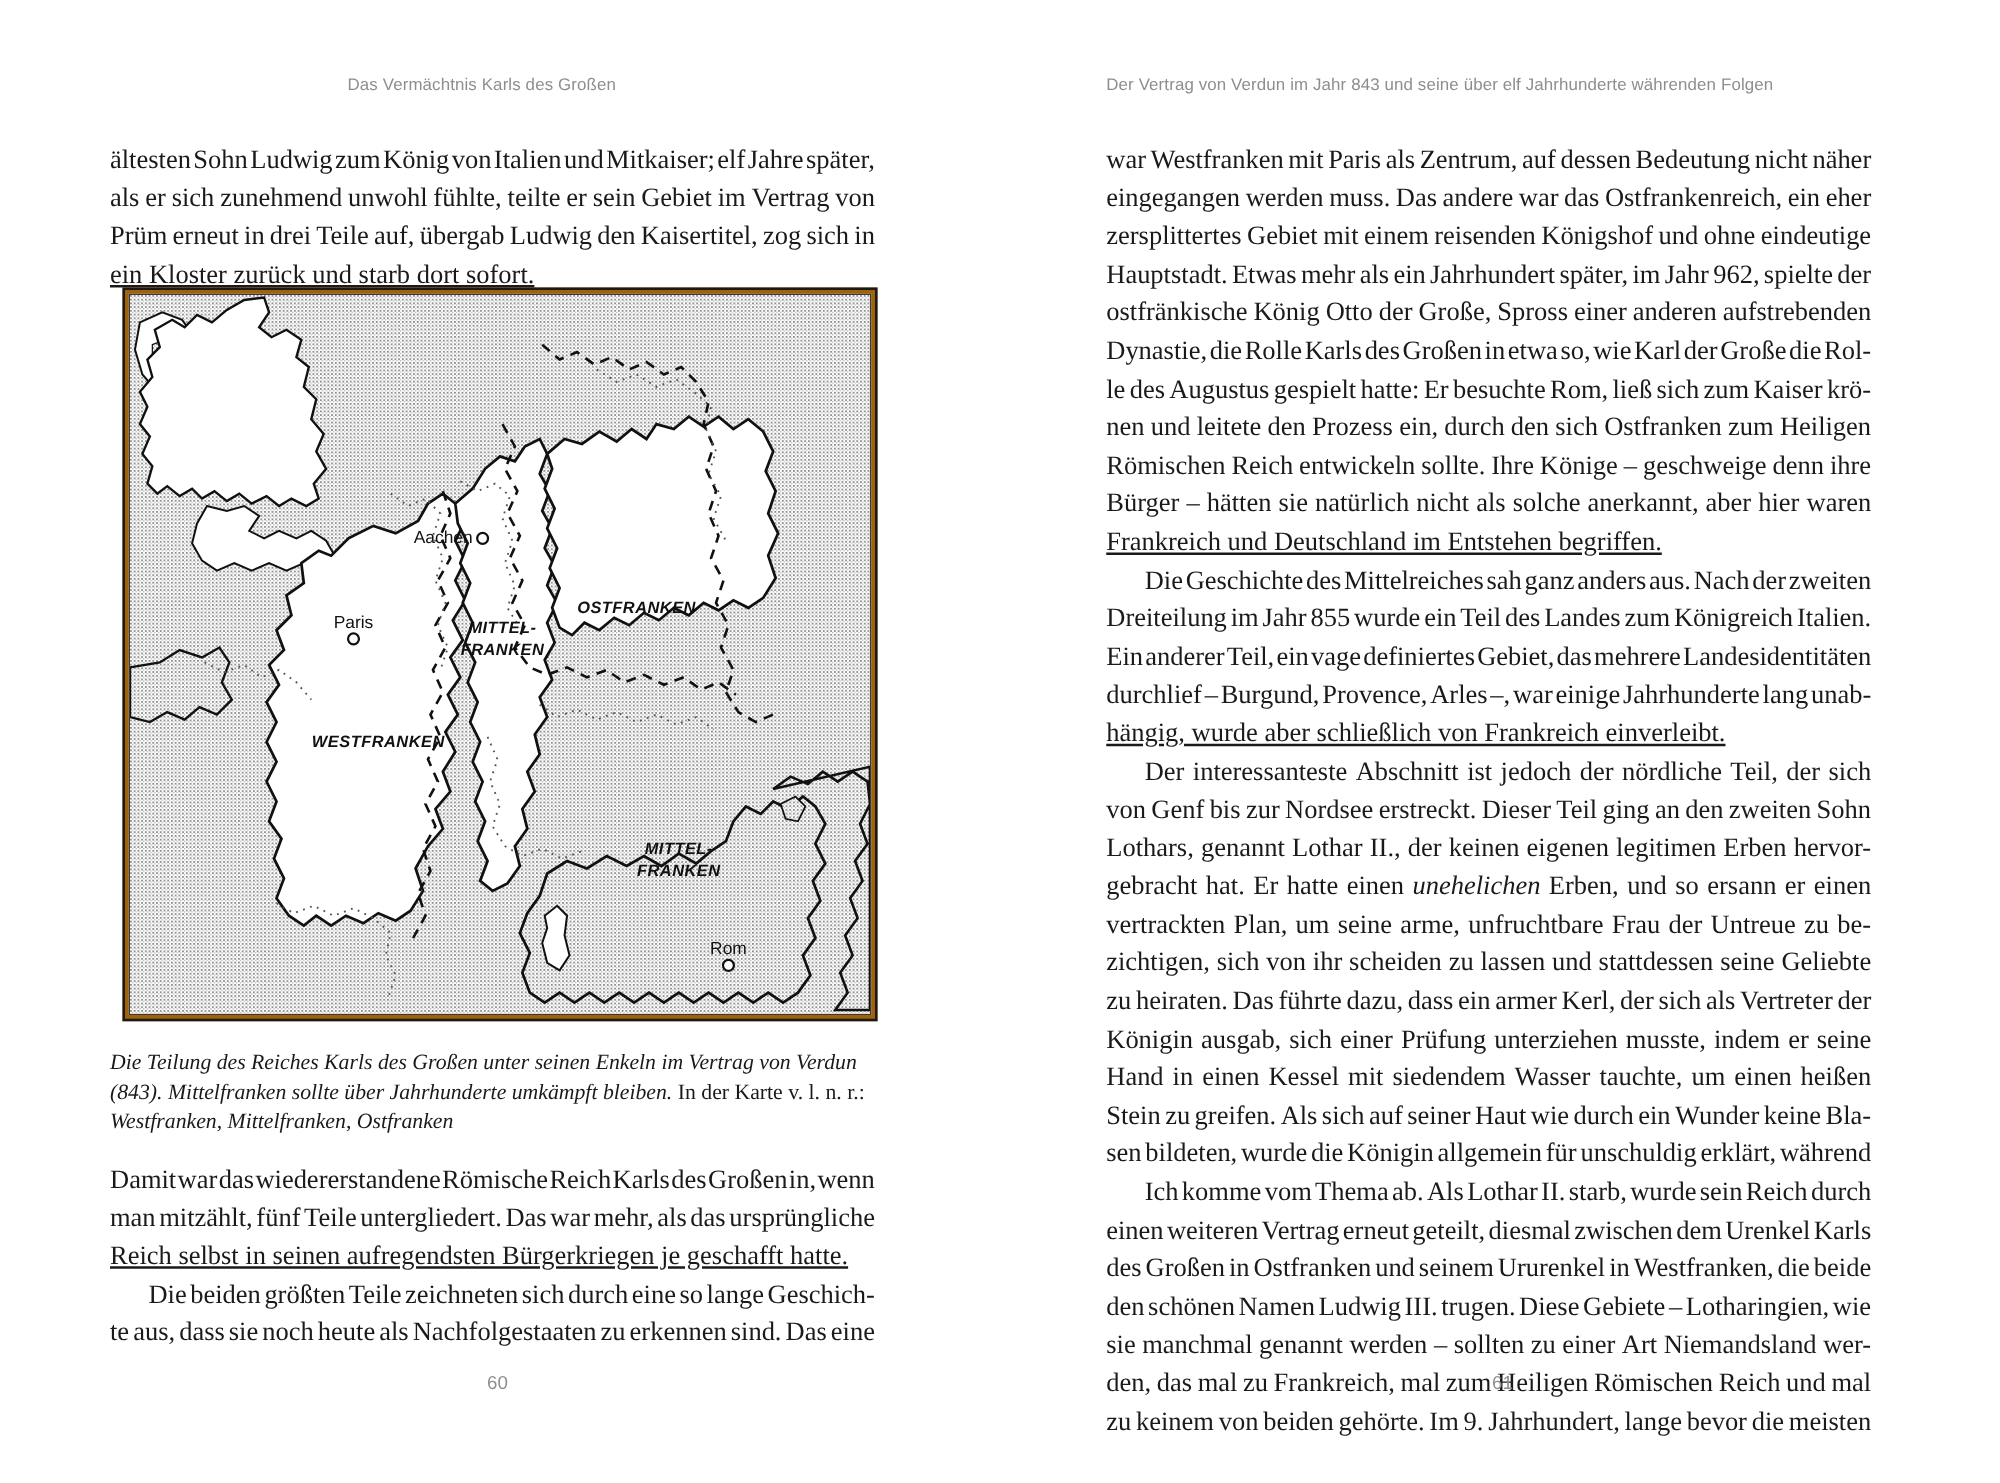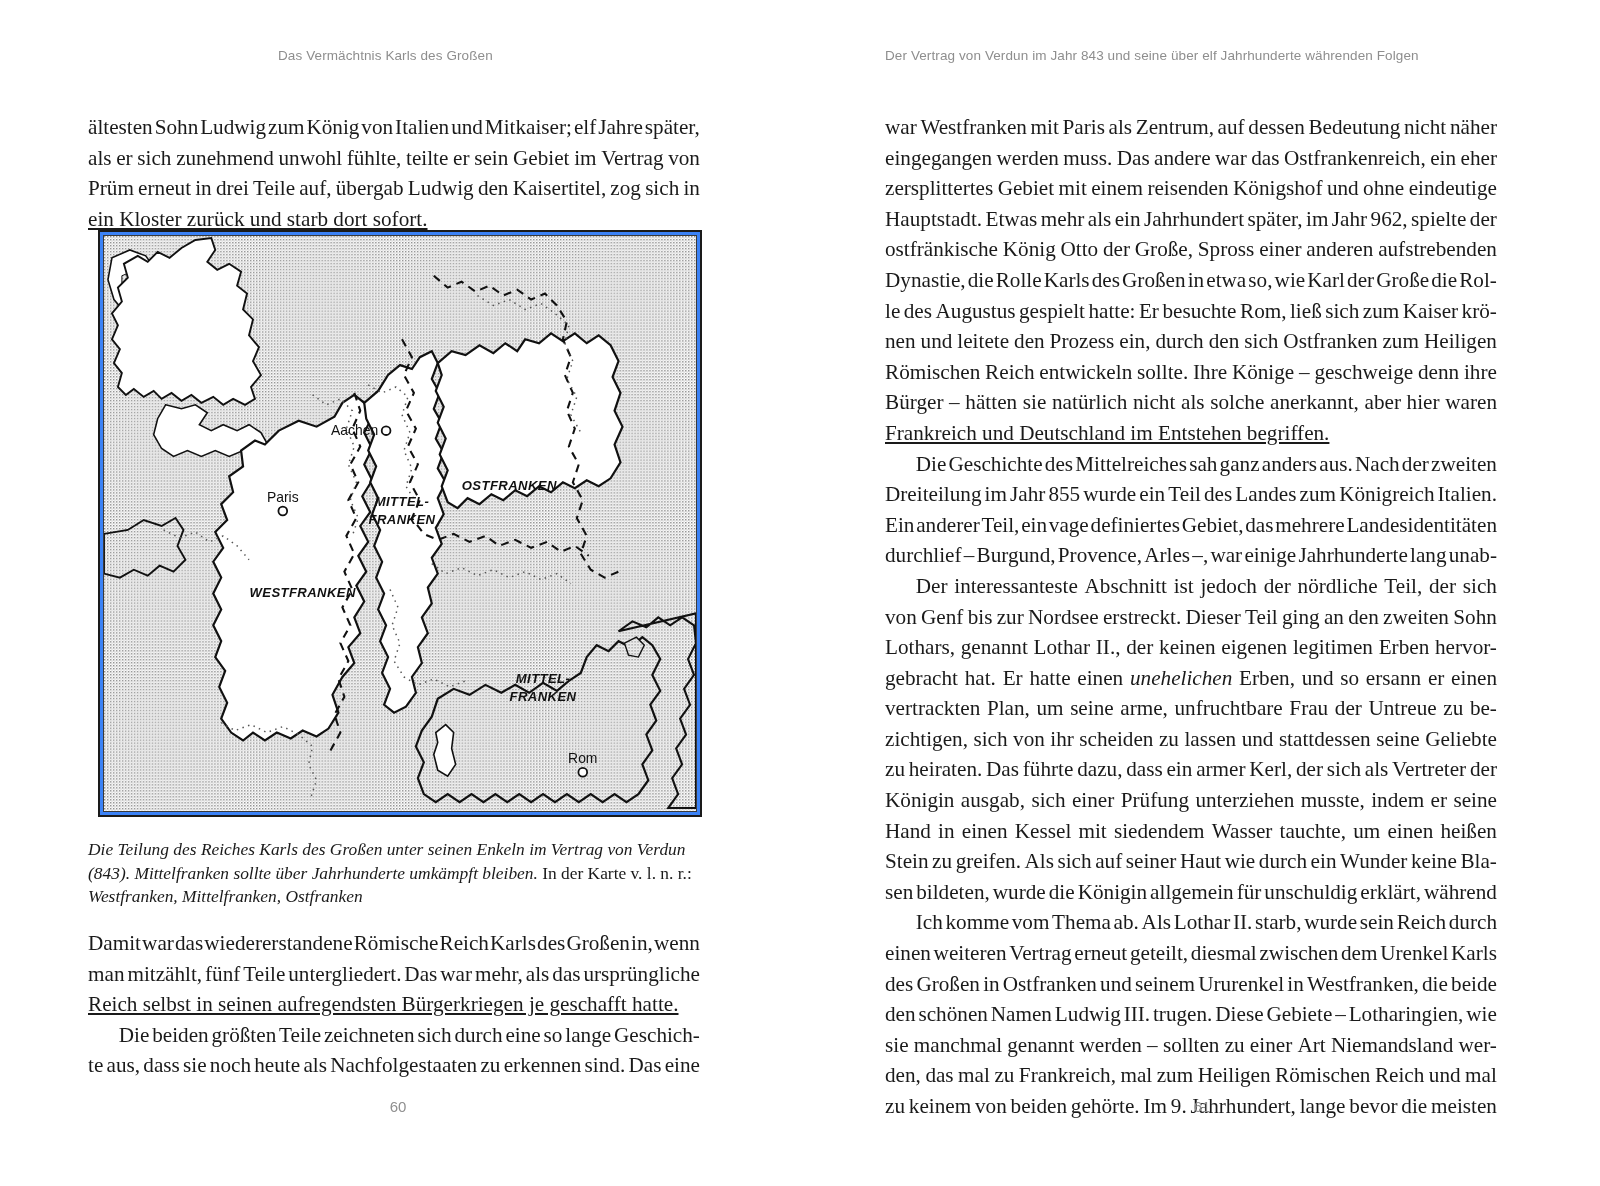--- a/index.html
+++ b/index.html
@@ -25,21 +25,21 @@
   .page {
     position: relative;
     width: 800px;
     height: 1186px;
     box-sizing: border-box;
   }
 
   
   .runhead {
     position: absolute;
-    top: 48px;
+    top: 60px;
     font-family: "Liberation Sans", sans-serif;
     font-size: 13.5px;
     letter-spacing: 0.1px;
     color: #8e8e8e;
     white-space: nowrap;
   }
   .page-left .runhead  { left: 278px; }
   .page-right .runhead { left: 885px; margin-left: -800px; }
 
   
@@ -74,21 +74,21 @@
     position: absolute;
     left: 98px;
     top: 230px;
     width: 604px;
     height: 587px;
   }
   .map-frame {
     position: absolute;
     inset: 0;
     border: 2.2px solid #1a1a1a;
-    background: #3b82f6;
+    background: #a16207;
     box-sizing: border-box;
     padding: 3px;
   }
   .map-inner {
     position: relative;
     width: 100%;
     height: 100%;
     border: 1px solid #3a3a3a;
     box-sizing: border-box;
     overflow: hidden;
@@ -342,20 +342,21 @@
         <span class="jline"><span class="w">Römischen</span><span class="w">Reich</span><span class="w">entwickeln</span><span class="w">sollte.</span><span class="w">Ihre</span><span class="w">Könige</span><span class="w">–</span><span class="w">geschweige</span><span class="w">denn</span><span class="w">ihre</span></span>
         <span class="jline"><span class="w">Bürger</span><span class="w">–</span><span class="w">hätten</span><span class="w">sie</span><span class="w">natürlich</span><span class="w">nicht</span><span class="w">als</span><span class="w">solche</span><span class="w">anerkannt,</span><span class="w">aber</span><span class="w">hier</span><span class="w">waren</span></span>
         <span class="jline nostretch"><span class="w">Frankreich und Deutschland im Entstehen begriffen.</span></span>
       </p>
 
       <p>
         <span class="jline" style="padding-left:1.45em;"><span class="w">Die</span><span class="w">Geschichte</span><span class="w">des</span><span class="w">Mittelreiches</span><span class="w">sah</span><span class="w">ganz</span><span class="w">anders</span><span class="w">aus.</span><span class="w">Nach</span><span class="w">der</span><span class="w">zweiten</span></span>
         <span class="jline"><span class="w">Dreiteilung</span><span class="w">im</span><span class="w">Jahr</span><span class="w">855</span><span class="w">wurde</span><span class="w">ein</span><span class="w">Teil</span><span class="w">des</span><span class="w">Landes</span><span class="w">zum</span><span class="w">Königreich</span><span class="w">Italien.</span></span>
         <span class="jline"><span class="w">Ein</span><span class="w">anderer</span><span class="w">Teil,</span><span class="w">ein</span><span class="w">vage</span><span class="w">definiertes</span><span class="w">Gebiet,</span><span class="w">das</span><span class="w">mehrere</span><span class="w">Landesidentitäten</span></span>
         <span class="jline"><span class="w">durchlief</span><span class="w">–</span><span class="w">Burgund,</span><span class="w">Provence,</span><span class="w">Arles</span><span class="w">–,</span><span class="w">war</span><span class="w">einige</span><span class="w">Jahrhunderte</span><span class="w">lang</span><span class="w">unab-</span></span>
+        <span class="jline nostretch"><span class="w">hängig, wurde aber schließlich von Frankreich einverleibt.</span></span>
       </p>
 
       <p>
         <span class="jline" style="padding-left:1.45em;"><span class="w">Der</span><span class="w">interessanteste</span><span class="w">Abschnitt</span><span class="w">ist</span><span class="w">jedoch</span><span class="w">der</span><span class="w">nördliche</span><span class="w">Teil,</span><span class="w">der</span><span class="w">sich</span></span>
         <span class="jline"><span class="w">von</span><span class="w">Genf</span><span class="w">bis</span><span class="w">zur</span><span class="w">Nordsee</span><span class="w">erstreckt.</span><span class="w">Dieser</span><span class="w">Teil</span><span class="w">ging</span><span class="w">an</span><span class="w">den</span><span class="w">zweiten</span><span class="w">Sohn</span></span>
         <span class="jline"><span class="w">Lothars,</span><span class="w">genannt</span><span class="w">Lothar</span><span class="w">II.,</span><span class="w">der</span><span class="w">keinen</span><span class="w">eigenen</span><span class="w">legitimen</span><span class="w">Erben</span><span class="w">hervor-</span></span>
         <span class="jline"><span class="w">gebracht</span><span class="w">hat.</span><span class="w">Er</span><span class="w">hatte</span><span class="w">einen</span><em class="w">unehelichen</em><span class="w">Erben,</span><span class="w">und</span><span class="w">so</span><span class="w">ersann</span><span class="w">er</span><span class="w">einen</span></span>
         <span class="jline"><span class="w">vertrackten</span><span class="w">Plan,</span><span class="w">um</span><span class="w">seine</span><span class="w">arme,</span><span class="w">unfruchtbare</span><span class="w">Frau</span><span class="w">der</span><span class="w">Untreue</span><span class="w">zu</span><span class="w">be-</span></span>
         <span class="jline"><span class="w">zichtigen,</span><span class="w">sich</span><span class="w">von</span><span class="w">ihr</span><span class="w">scheiden</span><span class="w">zu</span><span class="w">lassen</span><span class="w">und</span><span class="w">stattdessen</span><span class="w">seine</span><span class="w">Geliebte</span></span>
         <span class="jline"><span class="w">zu</span><span class="w">heiraten.</span><span class="w">Das</span><span class="w">führte</span><span class="w">dazu,</span><span class="w">dass</span><span class="w">ein</span><span class="w">armer</span><span class="w">Kerl,</span><span class="w">der</span><span class="w">sich</span><span class="w">als</span><span class="w">Vertreter</span><span class="w">der</span></span>

